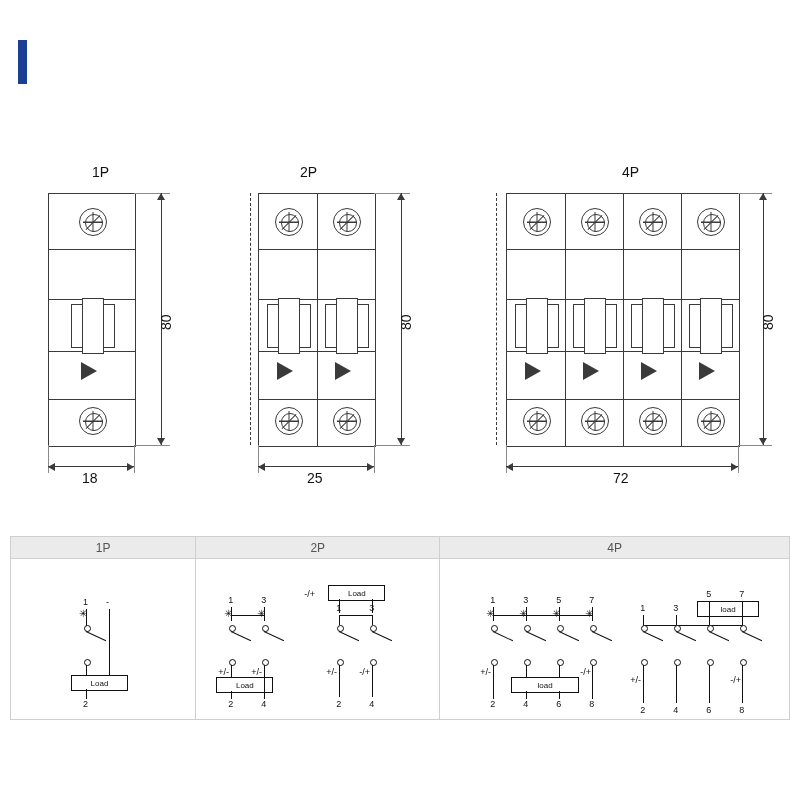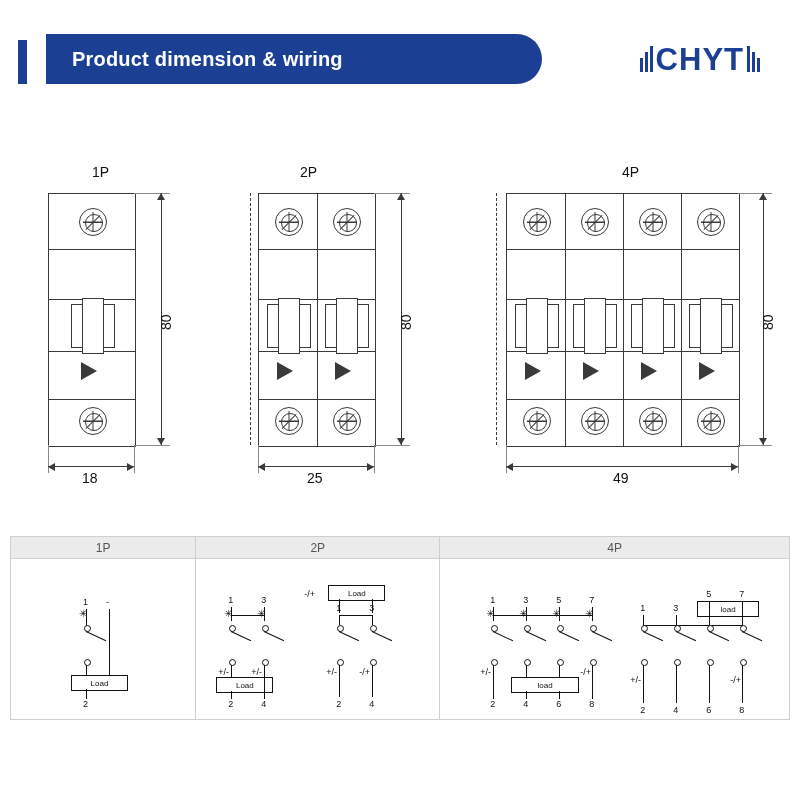--- a/index.html
+++ b/index.html
@@ -87,36 +87,20 @@
   .wseg{position:absolute;background:#111;}
   .wdot{position:absolute;width:5px;height:5px;border:1px solid #111;border-radius:50%;background:#fff;}
   .wload{position:absolute;border:1px solid #111;background:#fff;font-size:8px;display:flex;align-items:center;justify-content:center;color:#111;}
   .wx{position:absolute;font-size:10px;color:#111;line-height:1;}
 </style>
 </head>
 <body>
 
 <div class="header">
   <div class="header-accent"></div>
-  <div class="header-banner">
-    <span class="header-title">Product dimension &amp; wiring</span>
-  </div>
-  <div class="logo">
-    <span class="logo-bars">
-        <i></i>
-        <i></i>
-        <i></i>
-      </span>
-    <span class="logo-text">CHYT</span>
-    <span class="logo-bars2">
-        <i></i>
-        <i></i>
-        <i></i>
-      </span>
-  </div>
 </div>
 
 <div class="dims">
 
   <div class="dim-label" style="left:92px;top:14px;">1P</div>
   <div class="breaker" style="left:48px;top:43px;width:86px;height:252px;">
     <div class="hline" style="top:55px;"></div>
     <div class="hline" style="top:105px;"></div>
     <div class="hline" style="top:157px;"></div>
     <div class="hline" style="top:205px;"></div>
@@ -264,21 +248,21 @@
   <div class="ext" style="left:738px;top:295px;height:1px;width:34px;background:#8a8a8a;"></div>
   <div class="dimline" style="left:763px;top:43px;width:1px;height:252px;"></div>
   <div class="arrow-u" style="left:759px;top:43px;"></div>
   <div class="arrow-d" style="left:759px;top:288px;"></div>
   <div class="dimtext vert" style="left:760px;top:180px;">80</div>
   <div class="ext" style="left:506px;top:295px;height:28px;"></div>
   <div class="ext" style="left:738px;top:295px;height:28px;"></div>
   <div class="dimline" style="left:506px;top:316px;width:232px;height:1px;"></div>
   <div class="arrow-l" style="left:506px;top:313px;"></div>
   <div class="arrow-r" style="left:731px;top:313px;"></div>
-  <div class="dimtext" style="left:613px;top:320px;">49</div>
+  <div class="dimtext" style="left:613px;top:320px;">72</div>
 </div>
 
 <div class="wiring">
   <div class="wt-head">
     <div class="c1">1P</div>
     <div class="c2">2P</div>
     <div class="c4">4P</div>
   </div>
   <div class="wt-body">
 

